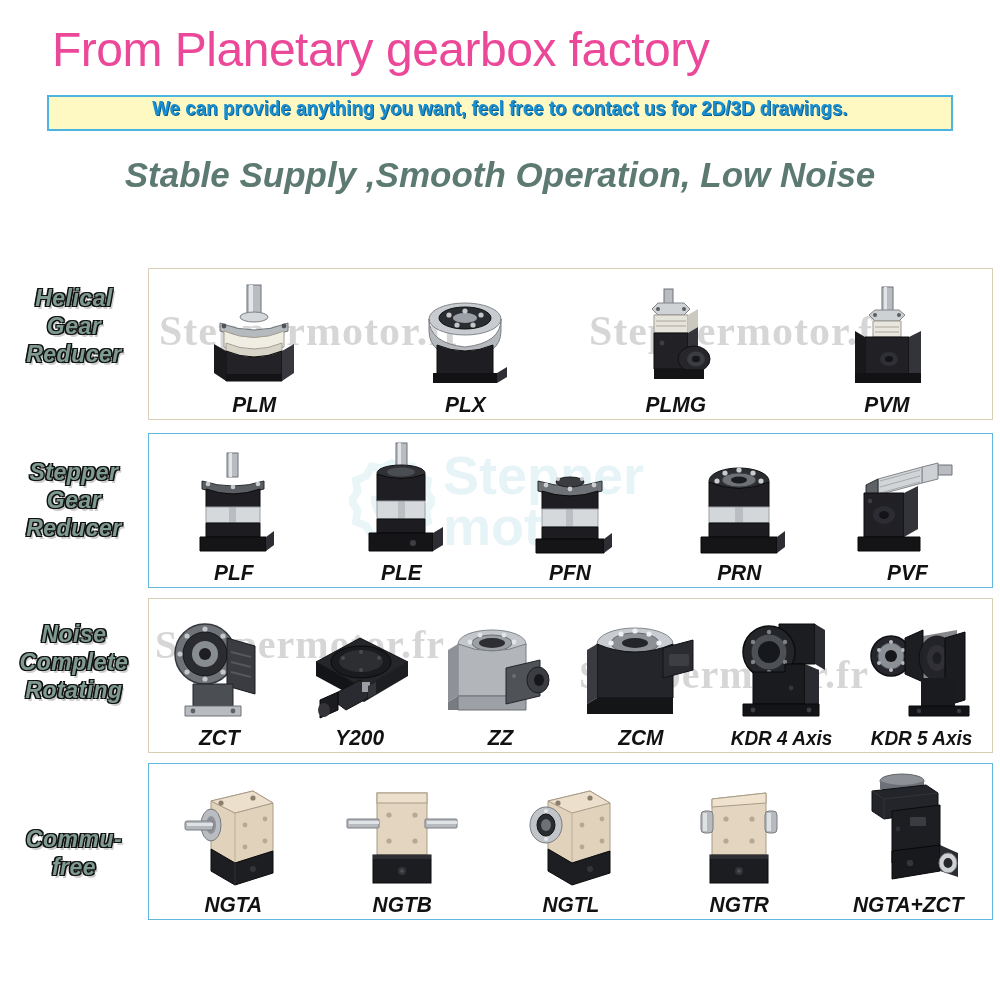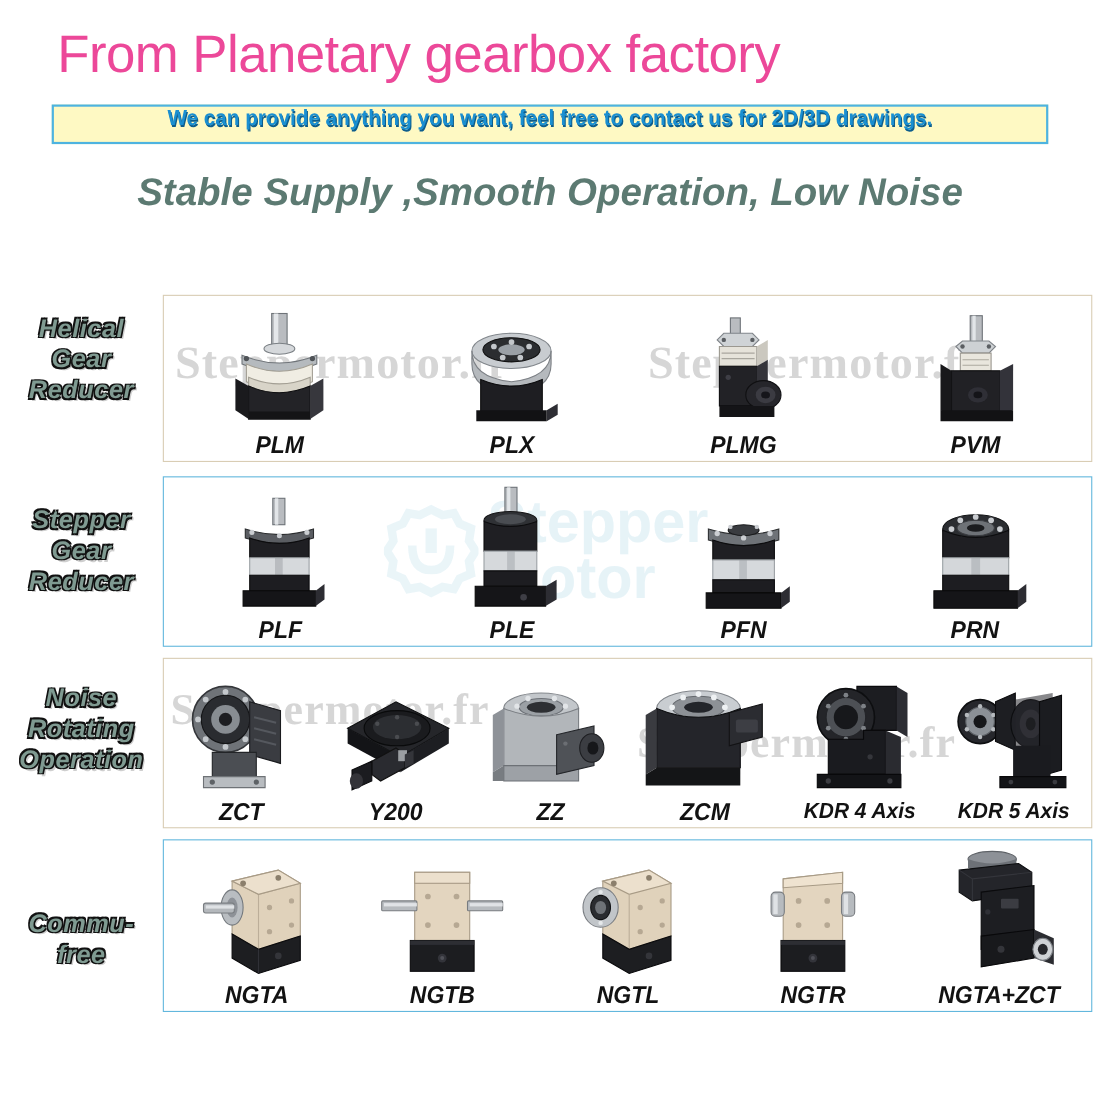--- a/index.html
+++ b/index.html
@@ -334,31 +334,49 @@
               <path d="M22 58 L22 74 L82 74 L82 58 Z" fill="#d4d7da" stroke="#9ba0a4" stroke-width="1"></path>
               <path d="M48 58 L56 58 L56 74 L48 74 Z" fill="#9ba0a4" opacity=".45"></path>
               <path d="M22 74 L22 88 L82 88 L82 74 Z" fill="#1d1d21" stroke="#0c0c0e" stroke-width="1"></path>
               <path d="M14 88 L14 104 L90 104 L90 88 Z" fill="#151518" stroke="#090909" stroke-width="1"></path>
               <path d="M90 88 L98 82 L98 98 L90 104 Z" fill="#2d2d33"></path>
             </svg>
           </div>
           <div class="cap">PRN</div>
         </div>
 
+        <div class="cell">
+          <div class="prod">
+            <svg width="120" height="112" viewBox="0 0 120 112">
+              <path d="M90 16 L104 16 L104 26 L90 26 Z" fill="#b9bcc0" stroke="#6e7378" stroke-width="1"></path>
+              <path d="M74 18 L90 14 L90 30 L74 34 Z" fill="#cdd1d4" stroke="#7d8186" stroke-width="1"></path>
+              <path d="M30 30 L74 18 L74 34 L30 46 Z" fill="#d2d5d8" stroke="#84888c" stroke-width="1"></path>
+              <path d="M32 32 L72 21 M32 38 L72 27 M32 44 L72 33" stroke="#a6aaae" stroke-width="1"></path>
+              <path d="M18 36 L30 30 L30 46 L18 52 Z" fill="#5e6267" stroke="#2b2d2f" stroke-width="1"></path>
+              <path d="M16 44 L16 88 L56 88 L56 44 Z" fill="#212125" stroke="#0c0c0e" stroke-width="1"></path>
+              <path d="M56 44 L70 37 L70 80 L56 88 Z" fill="#33333a"></path>
+              <ellipse cx="36" cy="66" rx="11" ry="9" fill="#2c2c33"></ellipse>
+              <ellipse cx="36" cy="66" rx="5" ry="4" fill="#141418"></ellipse>
+              <path d="M10 88 L10 102 L72 102 L72 88 Z" fill="#141417" stroke="#090909" stroke-width="1"></path>
+              <circle cx="22" cy="52" r="2.2" fill="#3e3e45"></circle>
+            </svg>
+          </div>
+          <div class="cap">PVF</div>
+        </div>
 
 
       </div>
     </div>
   </div>
 
   <div class="row" style="top:598px;">
     <div class="row-label" style="top:22px;">
       <div>Noise</div>
+      <div>Complete</div>
       <div>Rotating</div>
-      <div>Operation</div>
     </div>
     <div class="row-box box-tan" style="top:0;height:155px;">
 
       <div class="wm wm-dark" style="left:6px;top:22px;font-size:40px;">Steppermotor.fr</div>
       <div class="wm wm-dark" style="left:430px;top:52px;font-size:40px;">Steppermotor.fr</div>
 
       <div class="cells">
 
         <div class="cell">
           <div class="prod">

